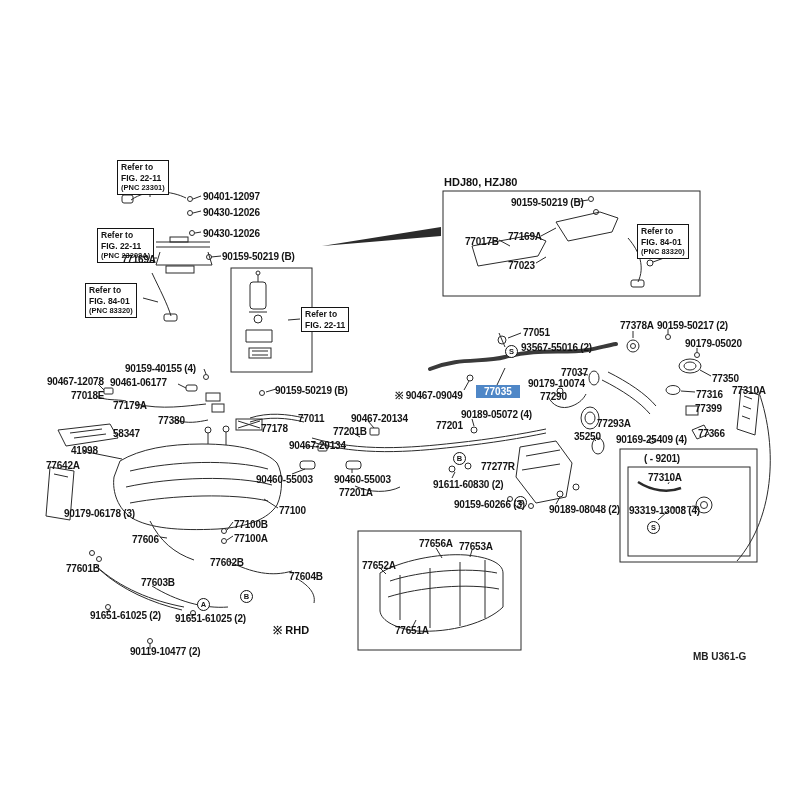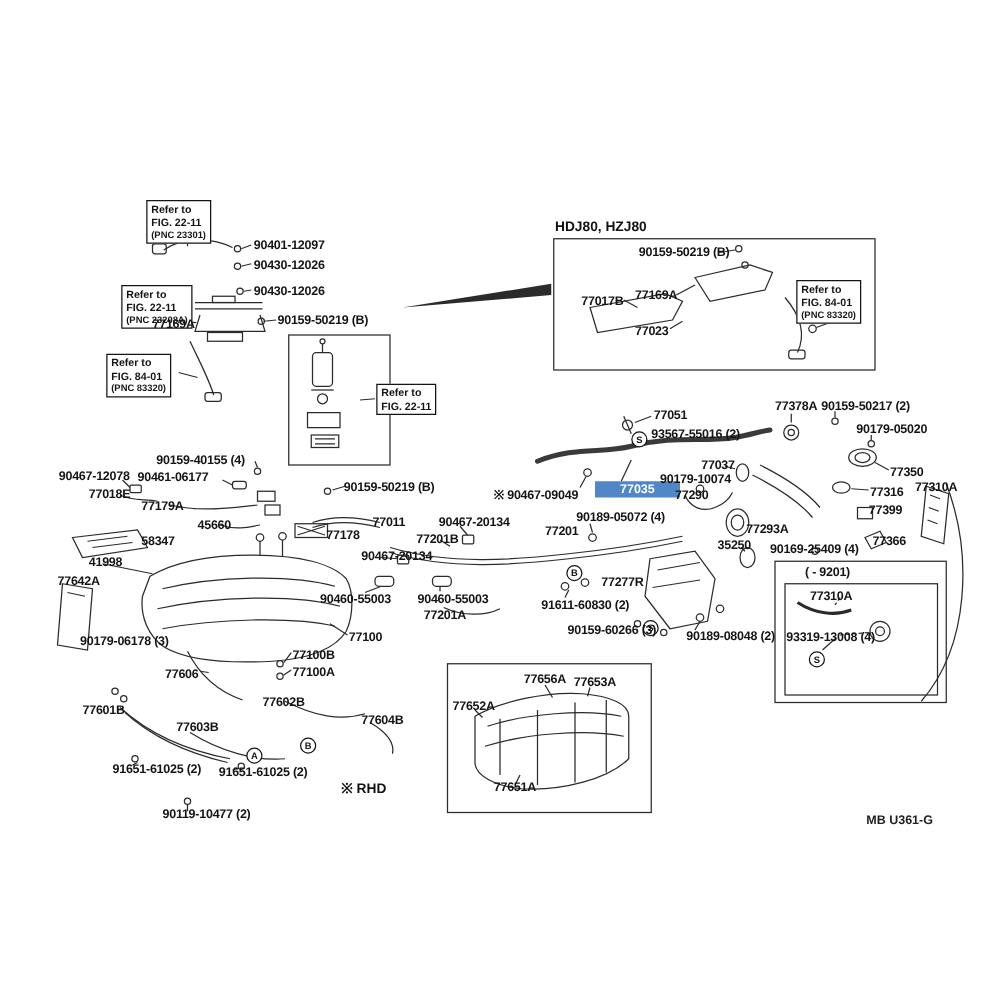--- a/index.html
+++ b/index.html
@@ -10,21 +10,21 @@
        white-space:nowrap;letter-spacing:-0.2px;}
   .hdr{position:absolute;font:bold 11px "Liberation Sans",sans-serif;color:#111;white-space:nowrap;}
   .code{position:absolute;font:bold 10px "Liberation Sans",sans-serif;color:#222;white-space:nowrap;}
   .refbox{position:absolute;border:1.3px solid #141414;background:#fff;padding:1px 3px;
           font:bold 8.5px "Liberation Sans",sans-serif;line-height:1.25;color:#141414;
           white-space:nowrap;}
   .refbox .pnc{font-size:7.5px;font-weight:bold;}
   .callout{position:absolute;width:11px;height:11px;border:1px solid #141414;border-radius:50%;
            background:#fff;color:#141414;font:bold 7.5px "Liberation Sans",sans-serif;
            display:flex;align-items:center;justify-content:center;}
-  .hl{position:absolute;font:bold 10px "Liberation Sans",sans-serif;padding:1px 20px;
+  .hl{position:absolute;font:bold 10px "Liberation Sans",sans-serif;padding:1px 8px;
       white-space:nowrap;}
 </style>
 </head>
 <body>
 
 <div id="canvas">
 
   <svg class="art" width="800" height="800" viewBox="0 0 800 800">
     <g fill="none" stroke="#2b2b2b" stroke-width="1">
 
@@ -313,21 +313,21 @@
   <div class="lbl" style="left:454px;top:499px">90159-60266 (3)</div>
   <div class="lbl" style="left:549px;top:504px">90189-08048 (2)</div>
   <div class="lbl" style="left:648px;top:472px">77310A</div>
   <div class="lbl" style="left:629px;top:505px">93319-13008 (4)</div>
   <div class="lbl" style="left:125px;top:363px">90159-40155 (4)</div>
   <div class="lbl" style="left:47px;top:376px">90467-12078</div>
   <div class="lbl" style="left:110px;top:377px">90461-06177</div>
   <div class="lbl" style="left:71px;top:390px">77018E</div>
   <div class="lbl" style="left:113px;top:400px">77179A</div>
   <div class="lbl" style="left:275px;top:385px">90159-50219 (B)</div>
-  <div class="lbl" style="left:158px;top:415px">45660</div>
+  <div class="lbl" style="left:158px;top:415px">77380</div>
   <div class="lbl" style="left:298px;top:413px">77011</div>
   <div class="lbl" style="left:261px;top:423px">77178</div>
   <div class="lbl" style="left:113px;top:428px">58347</div>
   <div class="lbl" style="left:71px;top:445px">41998</div>
   <div class="lbl" style="left:46px;top:460px">77642A</div>
   <div class="lbl" style="left:279px;top:505px">77100</div>
   <div class="lbl" style="left:234px;top:519px">77100B</div>
   <div class="lbl" style="left:234px;top:533px">77100A</div>
   <div class="lbl" style="left:132px;top:534px">77606</div>
   <div class="lbl" style="left:64px;top:508px">90179-06178 (3)</div>

